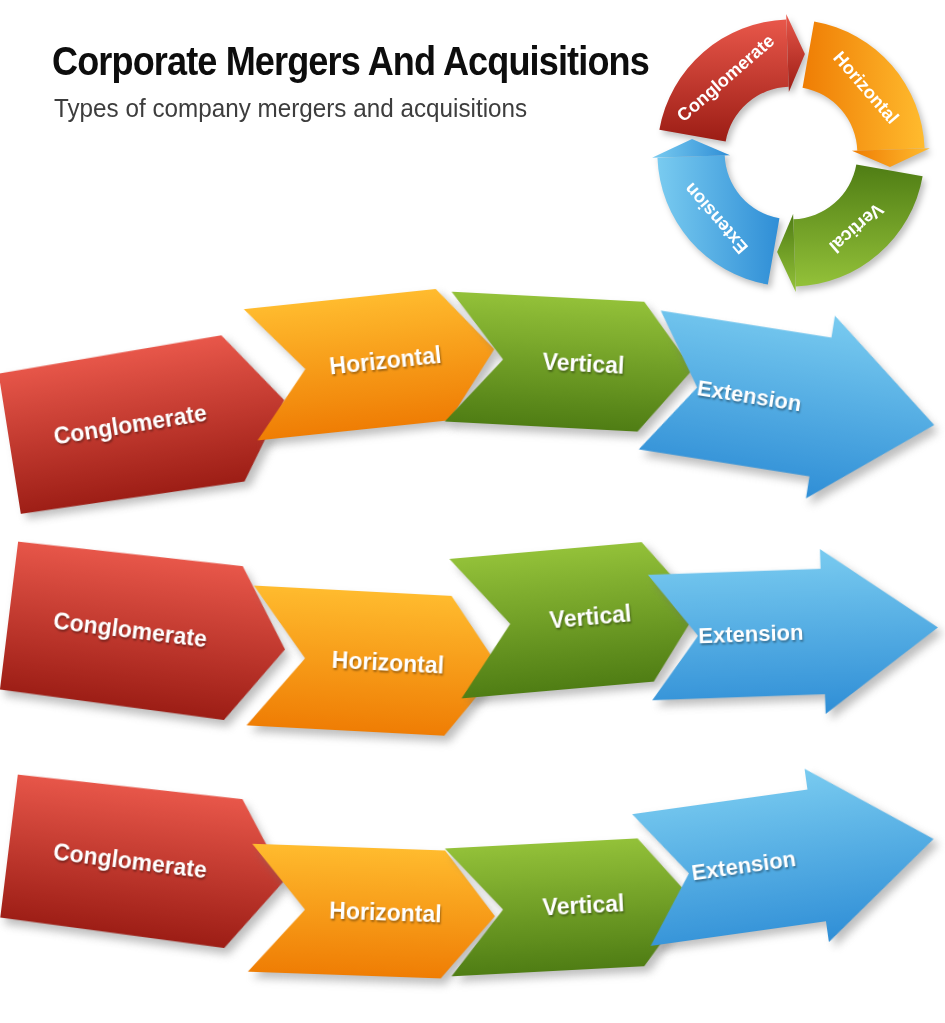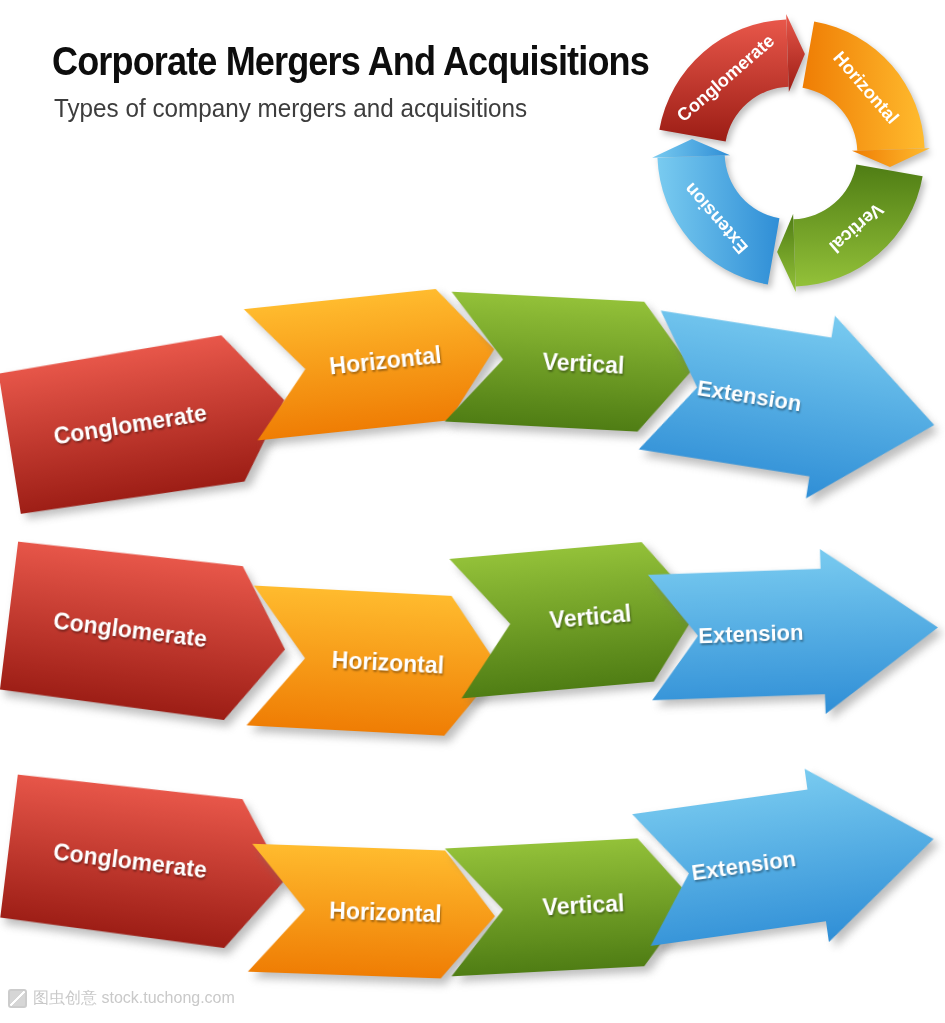--- a/index.html
+++ b/index.html
@@ -168,18 +168,14 @@
     <div class="shape shape-mid">
       <span class="label">Vertical</span>
     </div>
   </div>
   <div class="seg c-blue" style="left:640px;top:772px;width:295px;height:175px;transform:rotate(-8deg)">
     <div class="shape shape-last">
       <span class="label">Extension</span>
     </div>
   </div>
 
-  <div class="watermark">
-    <span class="wm-logo"></span>
-    <span>图虫创意 stock.tuchong.com</span>
-  </div>
 
 </div>
 
 </body></html>

